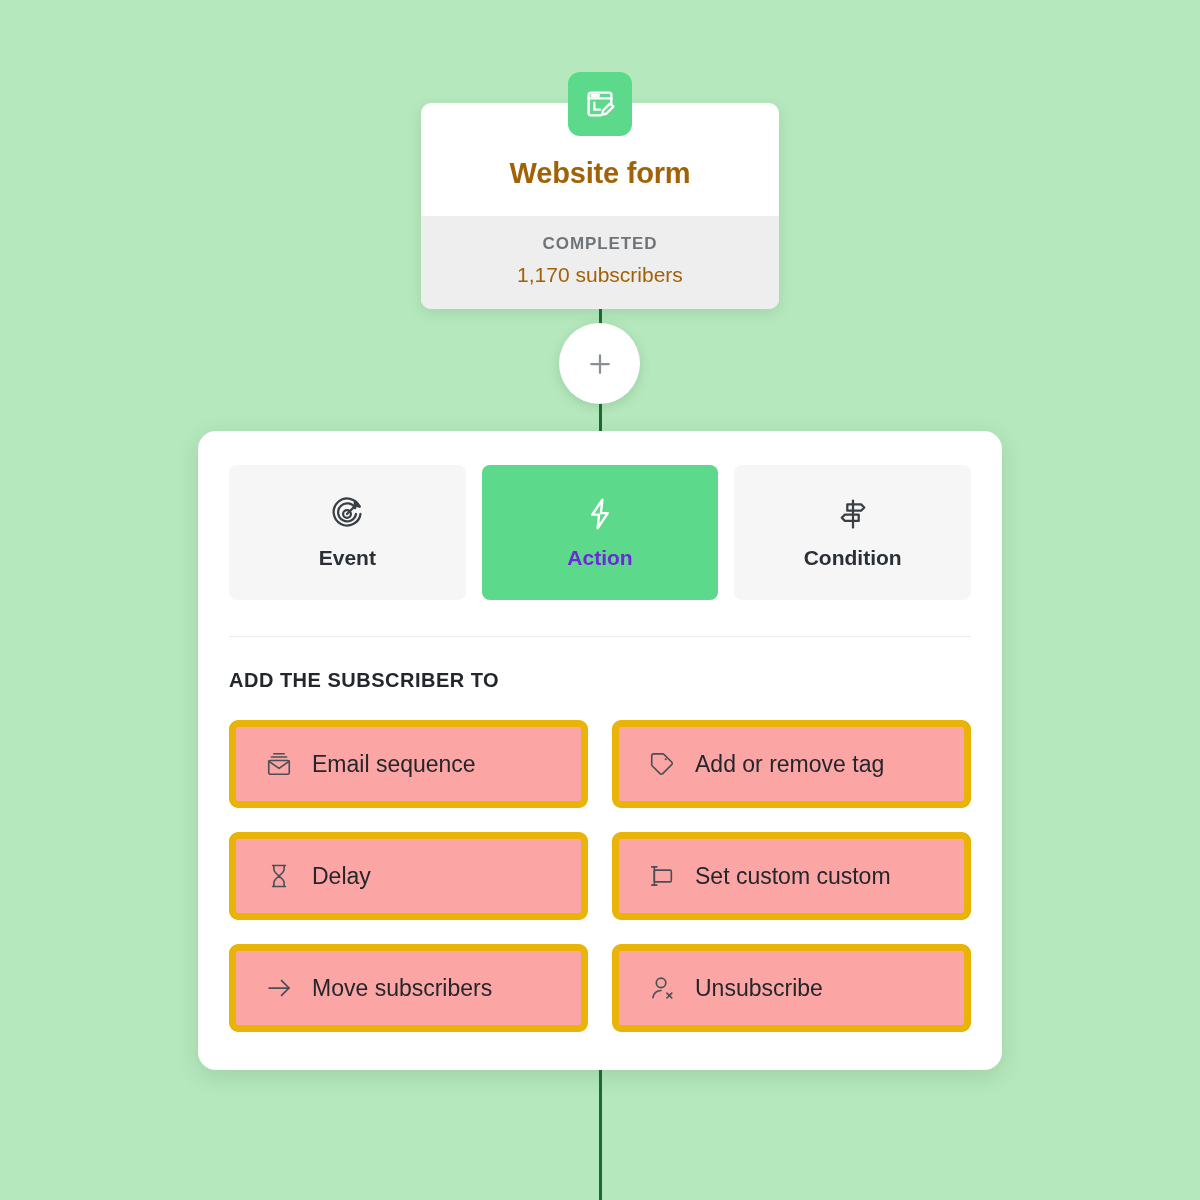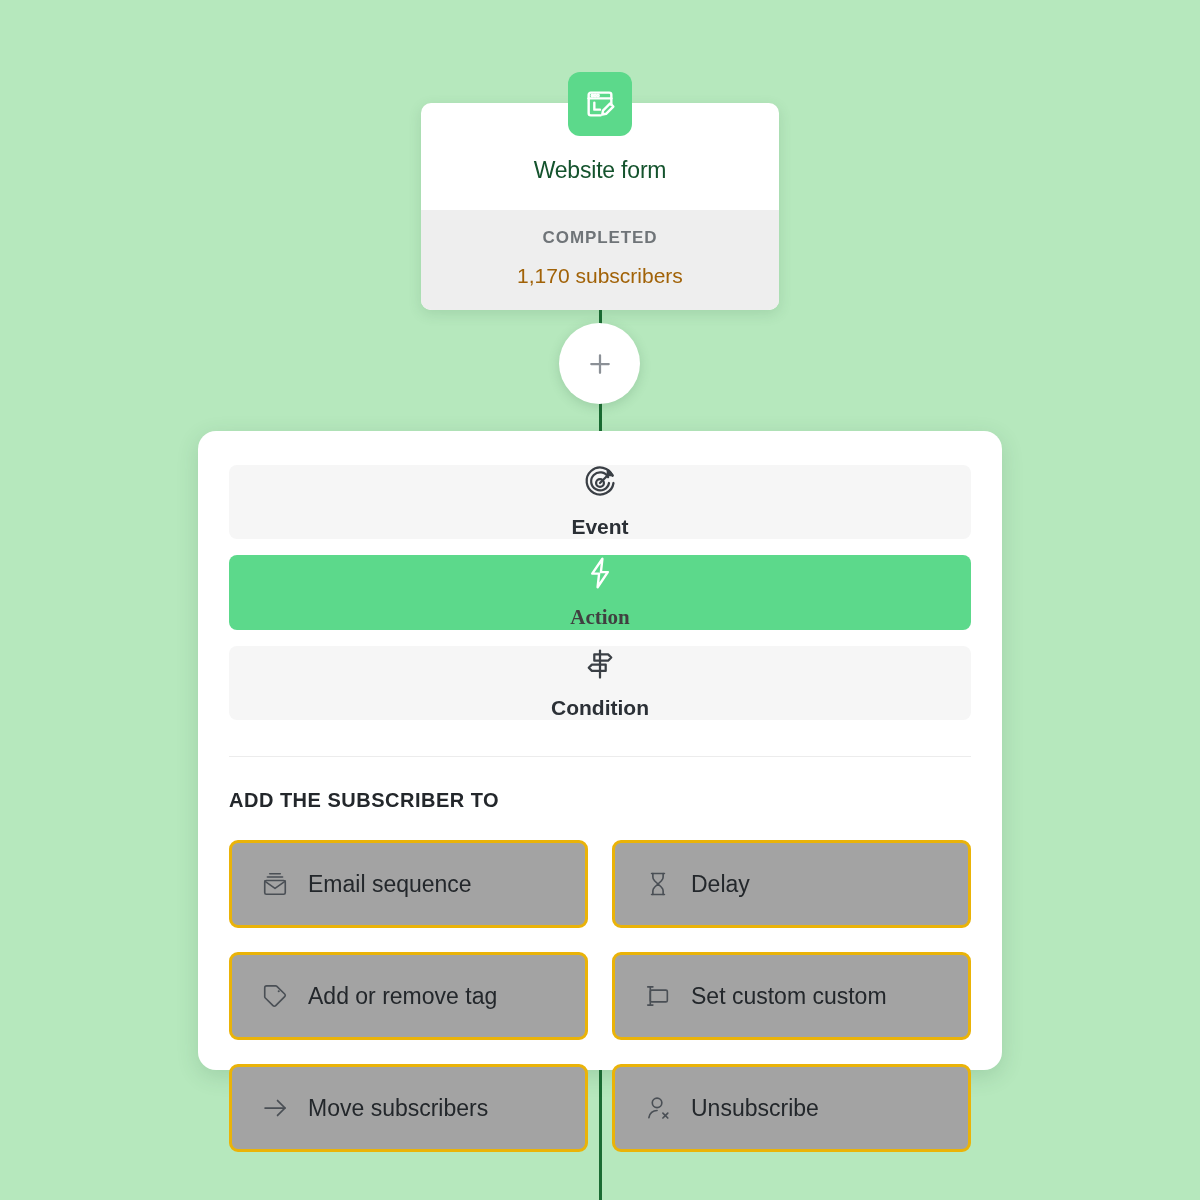--- a/index.html
+++ b/index.html
@@ -52,37 +52,37 @@
     align-items: center;
     justify-content: center;
     z-index: 3;
   }
 
   .trigger-head {
     padding: 54px 20px 26px;
     text-align: center;
   }
   .trigger-title {
-    font-size: 23px;
-    font-weight: normal;
-    color: #14532d;
+    font-size: 29px;
+    font-weight: bold;
+    color: #a16207;
     letter-spacing: -0.2px;
   }
 
   .trigger-foot {
     background: #eeeeee;
     padding: 18px 20px 22px;
     text-align: center;
   }
   .trigger-status {
     font-size: 17px;
     font-weight: bold;
     color: #6f7478;
     letter-spacing: 0.9px;
-    margin-bottom: 16px;
+    margin-bottom: 9px;
   }
   .trigger-count {
     font-size: 21px;
     color: #a16207;
   }
 
   
   .plus-button {
     position: absolute;
     left: 559px;
@@ -110,21 +110,20 @@
     border-radius: 18px;
     box-shadow: 0 6px 22px rgba(40, 90, 55, 0.16);
     z-index: 5;
     padding: 34px 31px 0;
   }
 
   
   .tab-row {
     display: flex;
     gap: 16px;
-    flex-direction: column;
   }
   .tab {
     flex: 1;
     height: 135px;
     border-radius: 8px;
     background: #f6f6f6;
     display: flex;
     flex-direction: column;
     align-items: center;
     justify-content: center;
@@ -132,21 +131,21 @@
     cursor: pointer;
   }
   .tab.is-active {
     background: #5cd98b;
   }
   .tab-label {
     font-size: 21px;
     font-weight: bold;
     color: #2b3036;
   }
-  .tab.is-active .tab-label { color: #404040; font-family: Liberation Serif, serif; }
+  .tab.is-active .tab-label { color: #6d28d9; }
 
   .divider {
     height: 1px;
     background: #ececec;
     margin: 36px 0 0;
   }
 
   .section-title {
     text-align: left;
     font-size: 20px;
@@ -157,23 +156,23 @@
   }
 
   
   .option-grid {
     display: grid;
     grid-template-columns: 1fr 1fr;
     gap: 24px 24px;
   }
   .option {
     height: 88px;
-    border: 3px solid #eab308;
+    border: 7px solid #eab308;
     border-radius: 9px;
-    background: #a3a3a3;
+    background: #fca5a5;
     display: flex;
     align-items: center;
     gap: 18px;
     padding: 0 28px;
     cursor: pointer;
   }
   .option-label {
     font-size: 23px;
     color: #23272b;
   }
@@ -279,42 +278,42 @@
             <rect x="3.2" y="9" width="17.6" height="11.8" rx="1.4"></rect>
             <path d="M3.2 9.6l8.8 6.2 8.8-6.2"></path>
           </svg>
         </span>
         <span class="option-label">Email sequence</span>
       </div>
 
       <div class="option">
         <span class="option-icon">
           <svg width="28" height="28" viewBox="0 0 24 24" fill="none" stroke="#4a4f55" stroke-width="1.4" stroke-linecap="round" stroke-linejoin="round">
+            <path d="M20.3 12.6l-7.7 7.7a1.6 1.6 0 0 1-2.3 0l-6.6-6.6a1.6 1.6 0 0 1-.5-1.1V4.9c0-.9.7-1.6 1.6-1.6h7.7c.4 0 .8.2 1.1.5l6.7 6.5a1.6 1.6 0 0 1 0 2.3z"></path>
+            <circle cx="15.2" cy="7.9" r="0.9" fill="#4a4f55" stroke="none"></circle>
+          </svg>
+        </span>
+        <span class="option-label">Add or remove tag</span>
+      </div>
+
+      <div class="option">
+        <span class="option-icon">
+          <svg width="28" height="28" viewBox="0 0 24 24" fill="none" stroke="#4a4f55" stroke-width="1.4" stroke-linecap="round" stroke-linejoin="round">
             <path d="M6.5 3h11"></path>
             <path d="M6.5 21h11"></path>
             <path d="M7.6 3v3.1c0 1.2.5 2.3 1.4 3.1L12 12l3-2.8c.9-.8 1.4-1.9 1.4-3.1V3"></path>
             <path d="M7.6 21v-3.1c0-1.2.5-2.3 1.4-3.1L12 12l3 2.8c.9.8 1.4 1.9 1.4 3.1V21"></path>
           </svg>
         </span>
         <span class="option-label">Delay</span>
       </div>
 
       <div class="option">
         <span class="option-icon">
           <svg width="28" height="28" viewBox="0 0 24 24" fill="none" stroke="#4a4f55" stroke-width="1.4" stroke-linecap="round" stroke-linejoin="round">
-            <path d="M20.3 12.6l-7.7 7.7a1.6 1.6 0 0 1-2.3 0l-6.6-6.6a1.6 1.6 0 0 1-.5-1.1V4.9c0-.9.7-1.6 1.6-1.6h7.7c.4 0 .8.2 1.1.5l6.7 6.5a1.6 1.6 0 0 1 0 2.3z"></path>
-            <circle cx="15.2" cy="7.9" r="0.9" fill="#4a4f55" stroke="none"></circle>
-          </svg>
-        </span>
-        <span class="option-label">Add or remove tag</span>
-      </div>
-
-      <div class="option">
-        <span class="option-icon">
-          <svg width="28" height="28" viewBox="0 0 24 24" fill="none" stroke="#4a4f55" stroke-width="1.4" stroke-linecap="round" stroke-linejoin="round">
             <rect x="5.4" y="7" width="14.6" height="10" rx="1.2"></rect>
             <path d="M5.4 4.2v15.6"></path>
             <path d="M3.2 4.2h4.4"></path>
             <path d="M3.2 19.8h4.4"></path>
           </svg>
         </span>
         <span class="option-label">Set custom custom</span>
       </div>
 
       <div class="option">

